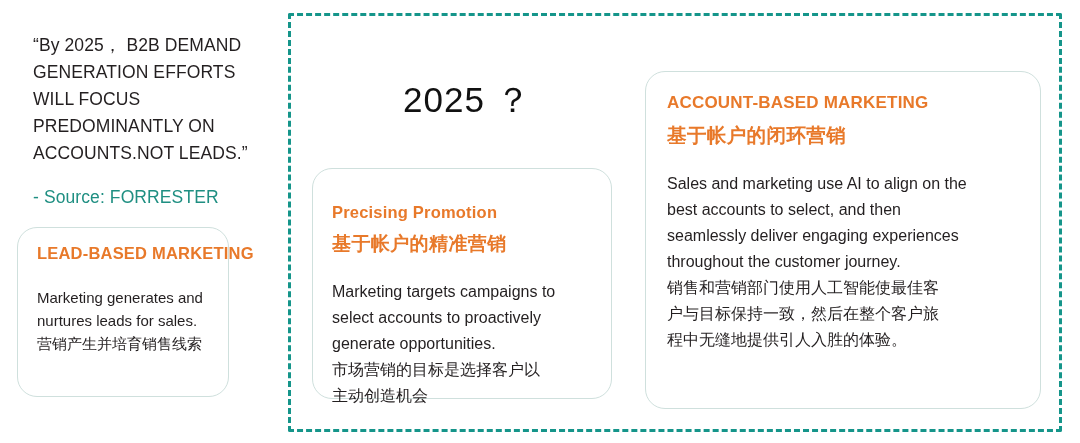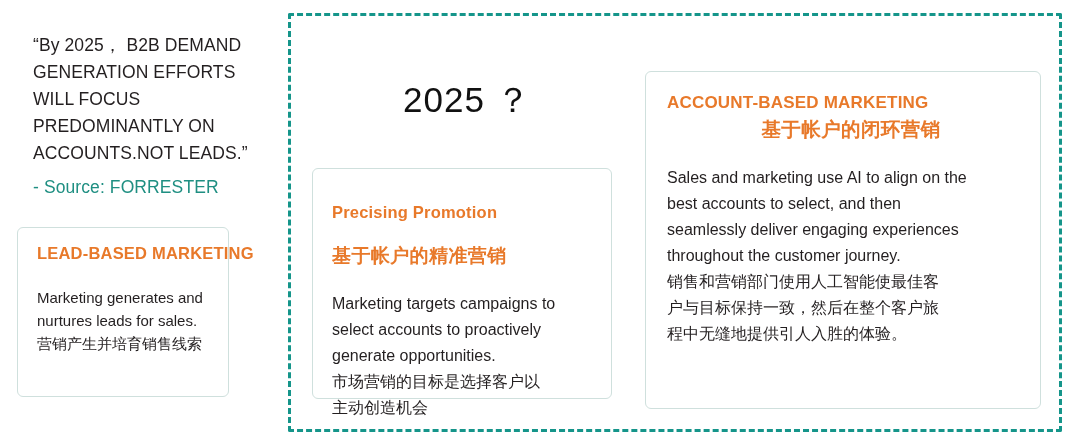--- a/index.html
+++ b/index.html
@@ -24,21 +24,21 @@
     width: 250px;
   }
   #quote-text {
     font-size: 17.5px;
     line-height: 27px;
     color: #231f20;
     letter-spacing: 0.1px;
     white-space: pre-line;
   }
   #quote-source {
-    margin-top: 7px;
+    margin-top: 17px;
     font-size: 17.5px;
     line-height: 26px;
     color: #1f8f82;
     letter-spacing: 0.1px;
   }
 
   
   #dashed-frame {
     position: absolute;
     left: 288px;
@@ -61,21 +61,21 @@
     letter-spacing: 1px;
     font-weight: 400;
   }
 
   
   .card {
     position: absolute;
     box-sizing: border-box;
     background: #ffffff;
     border: 1.6px solid #cfe0dd;
-    border-radius: 6px;
+    border-radius: 20px;
     padding: 0;
   }
   #card-lead {
     left: 17px;
     top: 227px;
     width: 212px;
     height: 170px;
   }
   #card-precising {
     left: 312px;
@@ -112,26 +112,26 @@
     white-space: pre-line;
   }
 
   
   #card-lead .card-title-en { font-size: 16.5px; line-height: 22px; }
   #card-lead .card-title-cn { font-size: 19px;   line-height: 26px; margin-top: 1px; }
   #card-lead .card-body     { font-size: 15px;   line-height: 23px; margin-top: 22px; }
 
   
   #card-precising .card-title-en { font-size: 16.5px; line-height: 22px; }
-  #card-precising .card-title-cn { font-size: 19px;   line-height: 27px; margin-top: 19px; }
+  #card-precising .card-title-cn { font-size: 19px;   line-height: 27px; margin-top: 7px; }
   #card-precising .card-body     { font-size: 16px;   line-height: 26px; margin-top: 22px; }
 
   
   #card-abm .card-title-en { font-size: 17px; line-height: 23px; }
-  #card-abm .card-title-cn { font-size: 19.5px; line-height: 28px; margin-top: 1px; text-align: center; }
+  #card-abm .card-title-cn { font-size: 19.5px; line-height: 28px; margin-top: 7px; }
   #card-abm .card-body     { font-size: 16px;  line-height: 26px; margin-top: 22px; }
 </style>
 </head>
 <body>
 
 <div id="quote-block">
   <div id="quote-text">“By 2025， B2B DEMAND
 GENERATION EFFORTS
 WILL FOCUS
 PREDOMINANTLY ON

